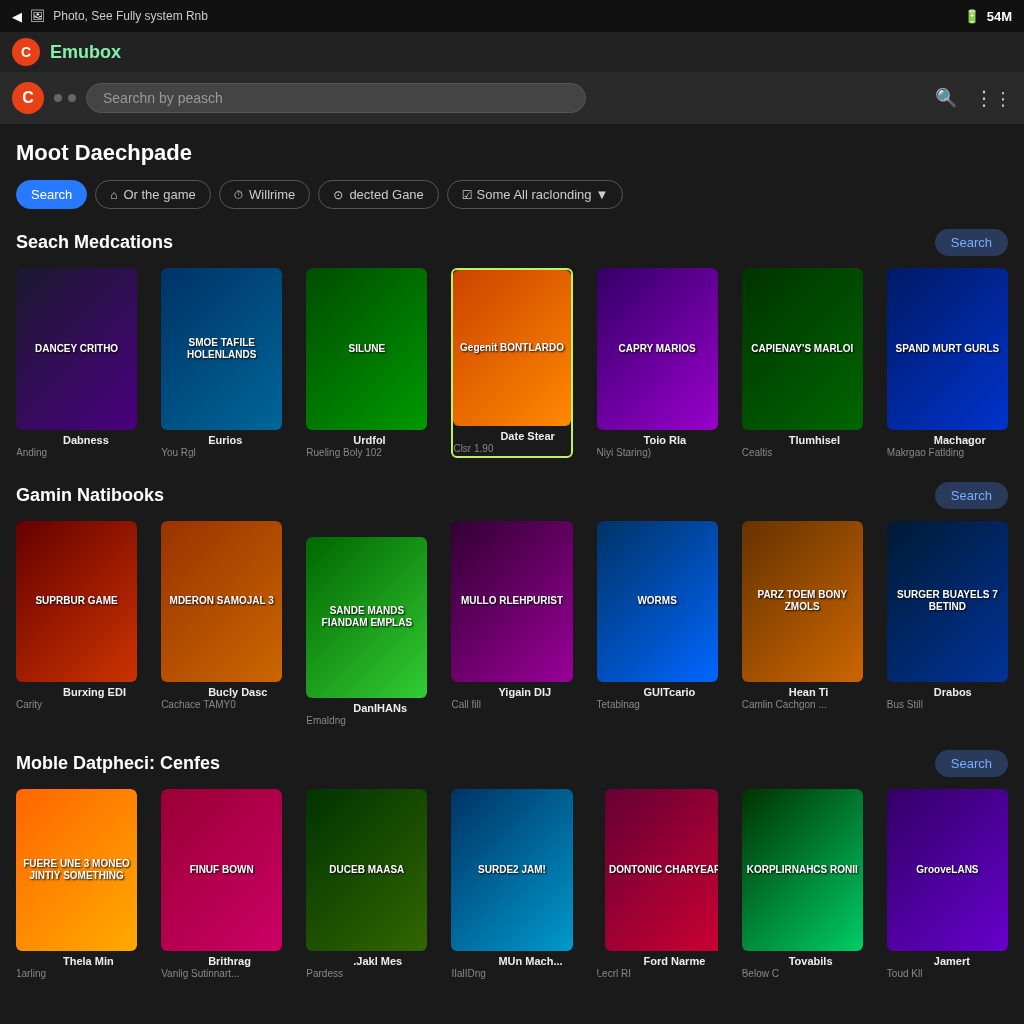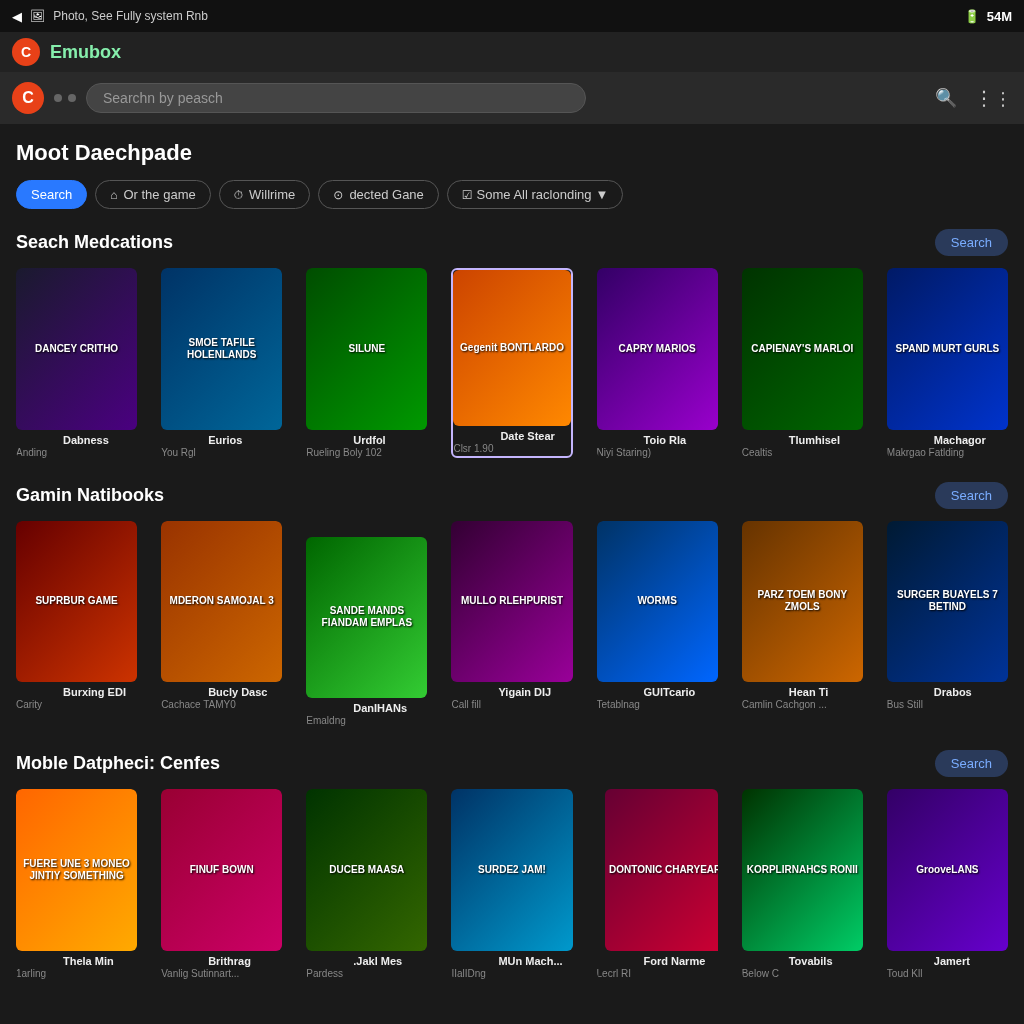--- a/index.html
+++ b/index.html
@@ -180,21 +180,21 @@
       grid-template-columns: repeat(7, 1fr);
       gap: 24px;
     }
     .game-card {
       cursor: pointer;
       border-radius: 6px;
       overflow: hidden;
       position: relative;
     }
     .game-card.selected {
-      border: 2px solid #c4b5fd;
+      border: 2px solid #bef264;
     }
     .game-thumb {
       width: 100%;
       aspect-ratio: 3/4;
       border-radius: 6px;
       display: flex;
       align-items: center;
       justify-content: center;
       font-size: 9px;
       font-weight: bold;

